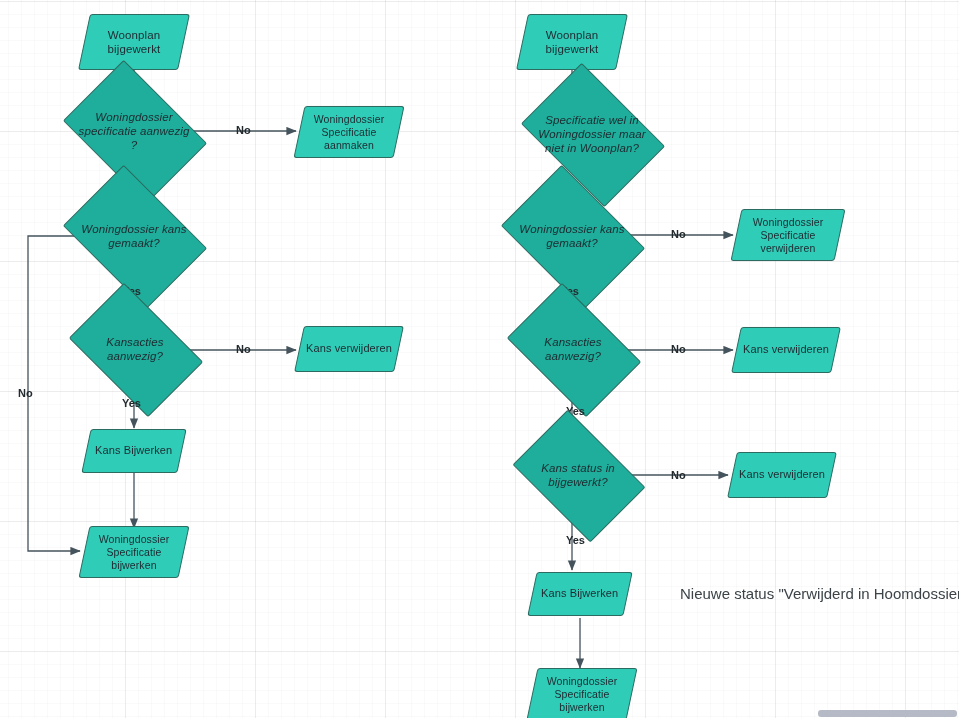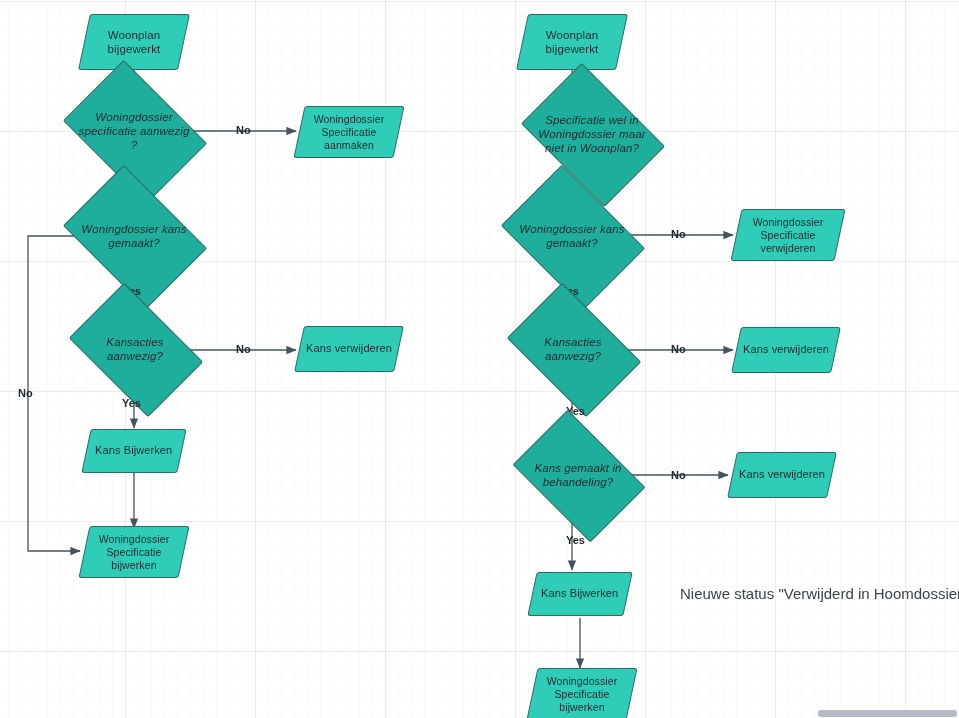--- a/index.html
+++ b/index.html
@@ -188,21 +188,21 @@
   <div class="lbl" style="left:671px;top:343px;">No</div>
 
   <div class="node par" style="left:736px;top:327px;width:100px;height:46px;font-size:11px;">
     <span>Kans verwijderen</span>
   </div>
 
   <div class="lbl" style="left:566px;top:405px;">Yes</div>
 
   <div class="node dia" style="left:524px;top:437px;width:108px;height:76px;font-size:11.5px;">
     <div class="shape"></div>
-    <span>Kans gemaakt in behandeling?</span>
+    <span>Kans status in bijgewerkt?</span>
   </div>
 
   <div class="lbl" style="left:671px;top:469px;">No</div>
 
   <div class="node par" style="left:732px;top:452px;width:100px;height:46px;font-size:11px;">
     <span>Kans verwijderen</span>
   </div>
 
   <div class="lbl" style="left:566px;top:534px;">Yes</div>
 

